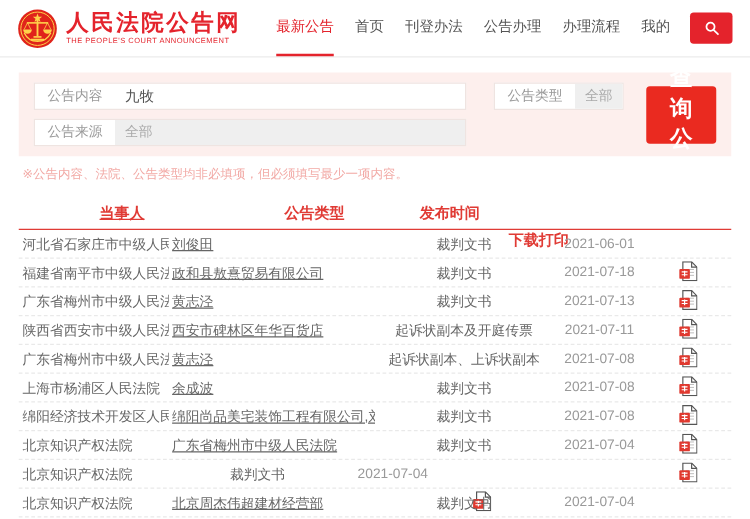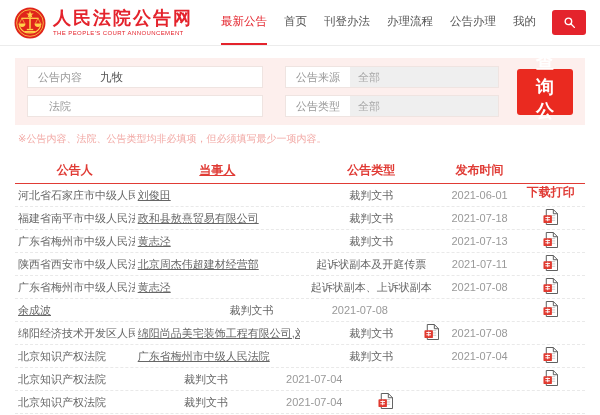--- a/index.html
+++ b/index.html
@@ -18,21 +18,21 @@
   .nav-item { display:flex; align-items:center; font-size:11.5px; color:#555;
     margin-left:17px; cursor:pointer; border-bottom:2px solid transparent; }
   .nav-item.active { color:#e4232c; border-bottom-color:#e4232c; }
   .nav-search-btn { width:34px; height:25px; background:#e4232c; border-radius:3px;
     display:flex; align-items:center; justify-content:center; margin-left:16px;
     align-self:center; cursor:pointer; }
 
   
   .search-panel { margin:12px 15px 0; background:#fdefed; padding:8px 12px;
     display:flex; align-items:center; }
-  .search-fields { flex:1; display:grid; grid-template-columns:1fr 1fr;
+  .search-fields { flex:1; display:grid; grid-template-columns:1fr;
     grid-template-rows:22px 22px; grid-auto-flow:column; gap:7px 22px; }
   .field { display:flex; background:#fff; border:1px solid #efe4e1; height:22px; }
   .field-label { width:64px; flex:none; text-align:center; line-height:20px;
     color:#999; font-size:11px; }
   .field-input { flex:1; border:none; outline:none; background:transparent;
     font-size:11.5px; color:#555; padding:0 8px;
     font-family:"Liberation Sans","DejaVu Sans",sans-serif; }
   .field-select { flex:1; background:#efefef; color:#a9a9a9; font-size:11px;
     line-height:20px; padding:0 8px; cursor:pointer; }
   .query-btn { width:56px; height:46px; background:#ea2a20; border:none; border-radius:3px;
@@ -84,41 +84,37 @@
     <rect x="20" y="45" width="20" height="3" fill="#ffd24a"></rect>
   </svg>
   <div class="brand-text">
     <div class="brand-title">人民法院公告网</div>
     <div class="brand-sub">THE PEOPLE'S COURT ANNOUNCEMENT</div>
   </div>
   <div class="nav">
     <div class="nav-item active">最新公告</div>
       <div class="nav-item">首页</div>
       <div class="nav-item">刊登办法</div>
+      <div class="nav-item">公告办理</div>
       <div class="nav-item">办理流程</div>
-      <div class="nav-item">公告办理</div>
       <div class="nav-item">我的</div>
       <div class="nav-search-btn">
       <svg viewBox="0 0 24 24" width="13" height="13">
         <circle cx="10" cy="10" r="6" fill="none" stroke="#fff" stroke-width="2.6"></circle>
         <line x1="14.8" y1="14.8" x2="21" y2="21" stroke="#fff" stroke-width="2.6" stroke-linecap="round"></line>
       </svg>
     </div>
   </div>
 </div>
 
 <div class="search-panel">
   <div class="search-fields">
       <div class="field">
     <span class="field-label">公告内容</span>
     <input class="field-input" value="九牧" style="">
-  </div>
-      <div class="field">
-    <span class="field-label">法院</span>
-    <input class="field-input" style="">
   </div>
       <div class="field">
     <span class="field-label">公告来源</span>
     <div class="field-select">全部</div>
   </div>
       <div class="field">
     <span class="field-label">公告类型</span>
     <div class="field-select">全部</div>
   </div>
     </div>
@@ -140,21 +136,20 @@
       <path d="M76 26 L66 46 M76 26 L86 46" fill="none" stroke-width="2"></path>
       <path d="M63 46 a12 12 0 0 0 26 0 z" stroke="none"></path>
       <circle cx="50" cy="72" r="13" fill="none" stroke-width="3"></circle>
       <circle cx="50" cy="72" r="6" stroke="none"></circle>
       <path d="M6 40 a46 46 0 0 0 88 0" fill="none" stroke-width="4"></path>
       <path d="M30 92 h40 l-4 6 h-32 z" stroke="none"></path>
     </g>
   </svg>
 
   <div class="thead">
-    <div class="cell c1">公告人</div>
     <div class="cell c2">当事人</div>
     <div class="cell c3">公告类型</div>
     <div class="cell c4">发布时间</div>
     <div class="cell c5">下载打印</div>
   </div>
   <div>
       <div class="row">
     <div class="cell c1">河北省石家庄市中级人民法院</div>
     <div class="cell c2">刘俊田</div>
     <div class="cell c3">裁判文书</div>
@@ -194,21 +189,21 @@
         <path d="M3.5 0.5 h7.5 l4.5 4.5 v11.5 h-12 z" fill="#fff" stroke="#555" stroke-width="1"></path>
         <path d="M11 0.5 v4.5 h4.5" fill="none" stroke="#555" stroke-width="1"></path>
         <path d="M6 7 h7 M6 9.5 h7 M6 12 h7" stroke="#bbb" stroke-width="0.8"></path>
         <rect x="0.5" y="6.5" width="9" height="8.5" rx="1" fill="#e0392f"></rect>
         <path d="M2.5 9 h5 M2.5 11.5 h5 M5 8 v5" stroke="#fff" stroke-width="1" fill="none"></path>
       </svg>
     </div>
   </div>
       <div class="row">
     <div class="cell c1">陕西省西安市中级人民法院</div>
-    <div class="cell c2">北京周杰伟超建材经营部</div>
+    <div class="cell c2">西安市碑林区年华百货店</div>
     <div class="cell c3">起诉状副本及开庭传票</div>
     <div class="cell c4">2021-07-11</div>
     <div class="cell c5">
       <svg viewBox="0 0 16 17" width="15" height="16">
         <path d="M3.5 0.5 h7.5 l4.5 4.5 v11.5 h-12 z" fill="#fff" stroke="#555" stroke-width="1"></path>
         <path d="M11 0.5 v4.5 h4.5" fill="none" stroke="#555" stroke-width="1"></path>
         <path d="M6 7 h7 M6 9.5 h7 M6 12 h7" stroke="#bbb" stroke-width="0.8"></path>
         <rect x="0.5" y="6.5" width="9" height="8.5" rx="1" fill="#e0392f"></rect>
         <path d="M2.5 9 h5 M2.5 11.5 h5 M5 8 v5" stroke="#fff" stroke-width="1" fill="none"></path>
       </svg>
@@ -223,20 +218,21 @@
       <svg viewBox="0 0 16 17" width="15" height="16">
         <path d="M3.5 0.5 h7.5 l4.5 4.5 v11.5 h-12 z" fill="#fff" stroke="#555" stroke-width="1"></path>
         <path d="M11 0.5 v4.5 h4.5" fill="none" stroke="#555" stroke-width="1"></path>
         <path d="M6 7 h7 M6 9.5 h7 M6 12 h7" stroke="#bbb" stroke-width="0.8"></path>
         <rect x="0.5" y="6.5" width="9" height="8.5" rx="1" fill="#e0392f"></rect>
         <path d="M2.5 9 h5 M2.5 11.5 h5 M5 8 v5" stroke="#fff" stroke-width="1" fill="none"></path>
       </svg>
     </div>
   </div>
       <div class="row">
+    <div class="cell c1">上海市杨浦区人民法院</div>
     <div class="cell c2">余成波</div>
     <div class="cell c3">裁判文书</div>
     <div class="cell c4">2021-07-08</div>
     <div class="cell c5">
       <svg viewBox="0 0 16 17" width="15" height="16">
         <path d="M3.5 0.5 h7.5 l4.5 4.5 v11.5 h-12 z" fill="#fff" stroke="#555" stroke-width="1"></path>
         <path d="M11 0.5 v4.5 h4.5" fill="none" stroke="#555" stroke-width="1"></path>
         <path d="M6 7 h7 M6 9.5 h7 M6 12 h7" stroke="#bbb" stroke-width="0.8"></path>
         <rect x="0.5" y="6.5" width="9" height="8.5" rx="1" fill="#e0392f"></rect>
         <path d="M2.5 9 h5 M2.5 11.5 h5 M5 8 v5" stroke="#fff" stroke-width="1" fill="none"></path>
@@ -282,20 +278,21 @@
         <path d="M3.5 0.5 h7.5 l4.5 4.5 v11.5 h-12 z" fill="#fff" stroke="#555" stroke-width="1"></path>
         <path d="M11 0.5 v4.5 h4.5" fill="none" stroke="#555" stroke-width="1"></path>
         <path d="M6 7 h7 M6 9.5 h7 M6 12 h7" stroke="#bbb" stroke-width="0.8"></path>
         <rect x="0.5" y="6.5" width="9" height="8.5" rx="1" fill="#e0392f"></rect>
         <path d="M2.5 9 h5 M2.5 11.5 h5 M5 8 v5" stroke="#fff" stroke-width="1" fill="none"></path>
       </svg>
     </div>
   </div>
       <div class="row">
     <div class="cell c1">北京知识产权法院</div>
+    <div class="cell c2">北京周杰伟超建材经营部</div>
     <div class="cell c3">裁判文书</div>
     <div class="cell c4">2021-07-04</div>
     <div class="cell c5">
       <svg viewBox="0 0 16 17" width="15" height="16">
         <path d="M3.5 0.5 h7.5 l4.5 4.5 v11.5 h-12 z" fill="#fff" stroke="#555" stroke-width="1"></path>
         <path d="M11 0.5 v4.5 h4.5" fill="none" stroke="#555" stroke-width="1"></path>
         <path d="M6 7 h7 M6 9.5 h7 M6 12 h7" stroke="#bbb" stroke-width="0.8"></path>
         <rect x="0.5" y="6.5" width="9" height="8.5" rx="1" fill="#e0392f"></rect>
         <path d="M2.5 9 h5 M2.5 11.5 h5 M5 8 v5" stroke="#fff" stroke-width="1" fill="none"></path>
       </svg>

